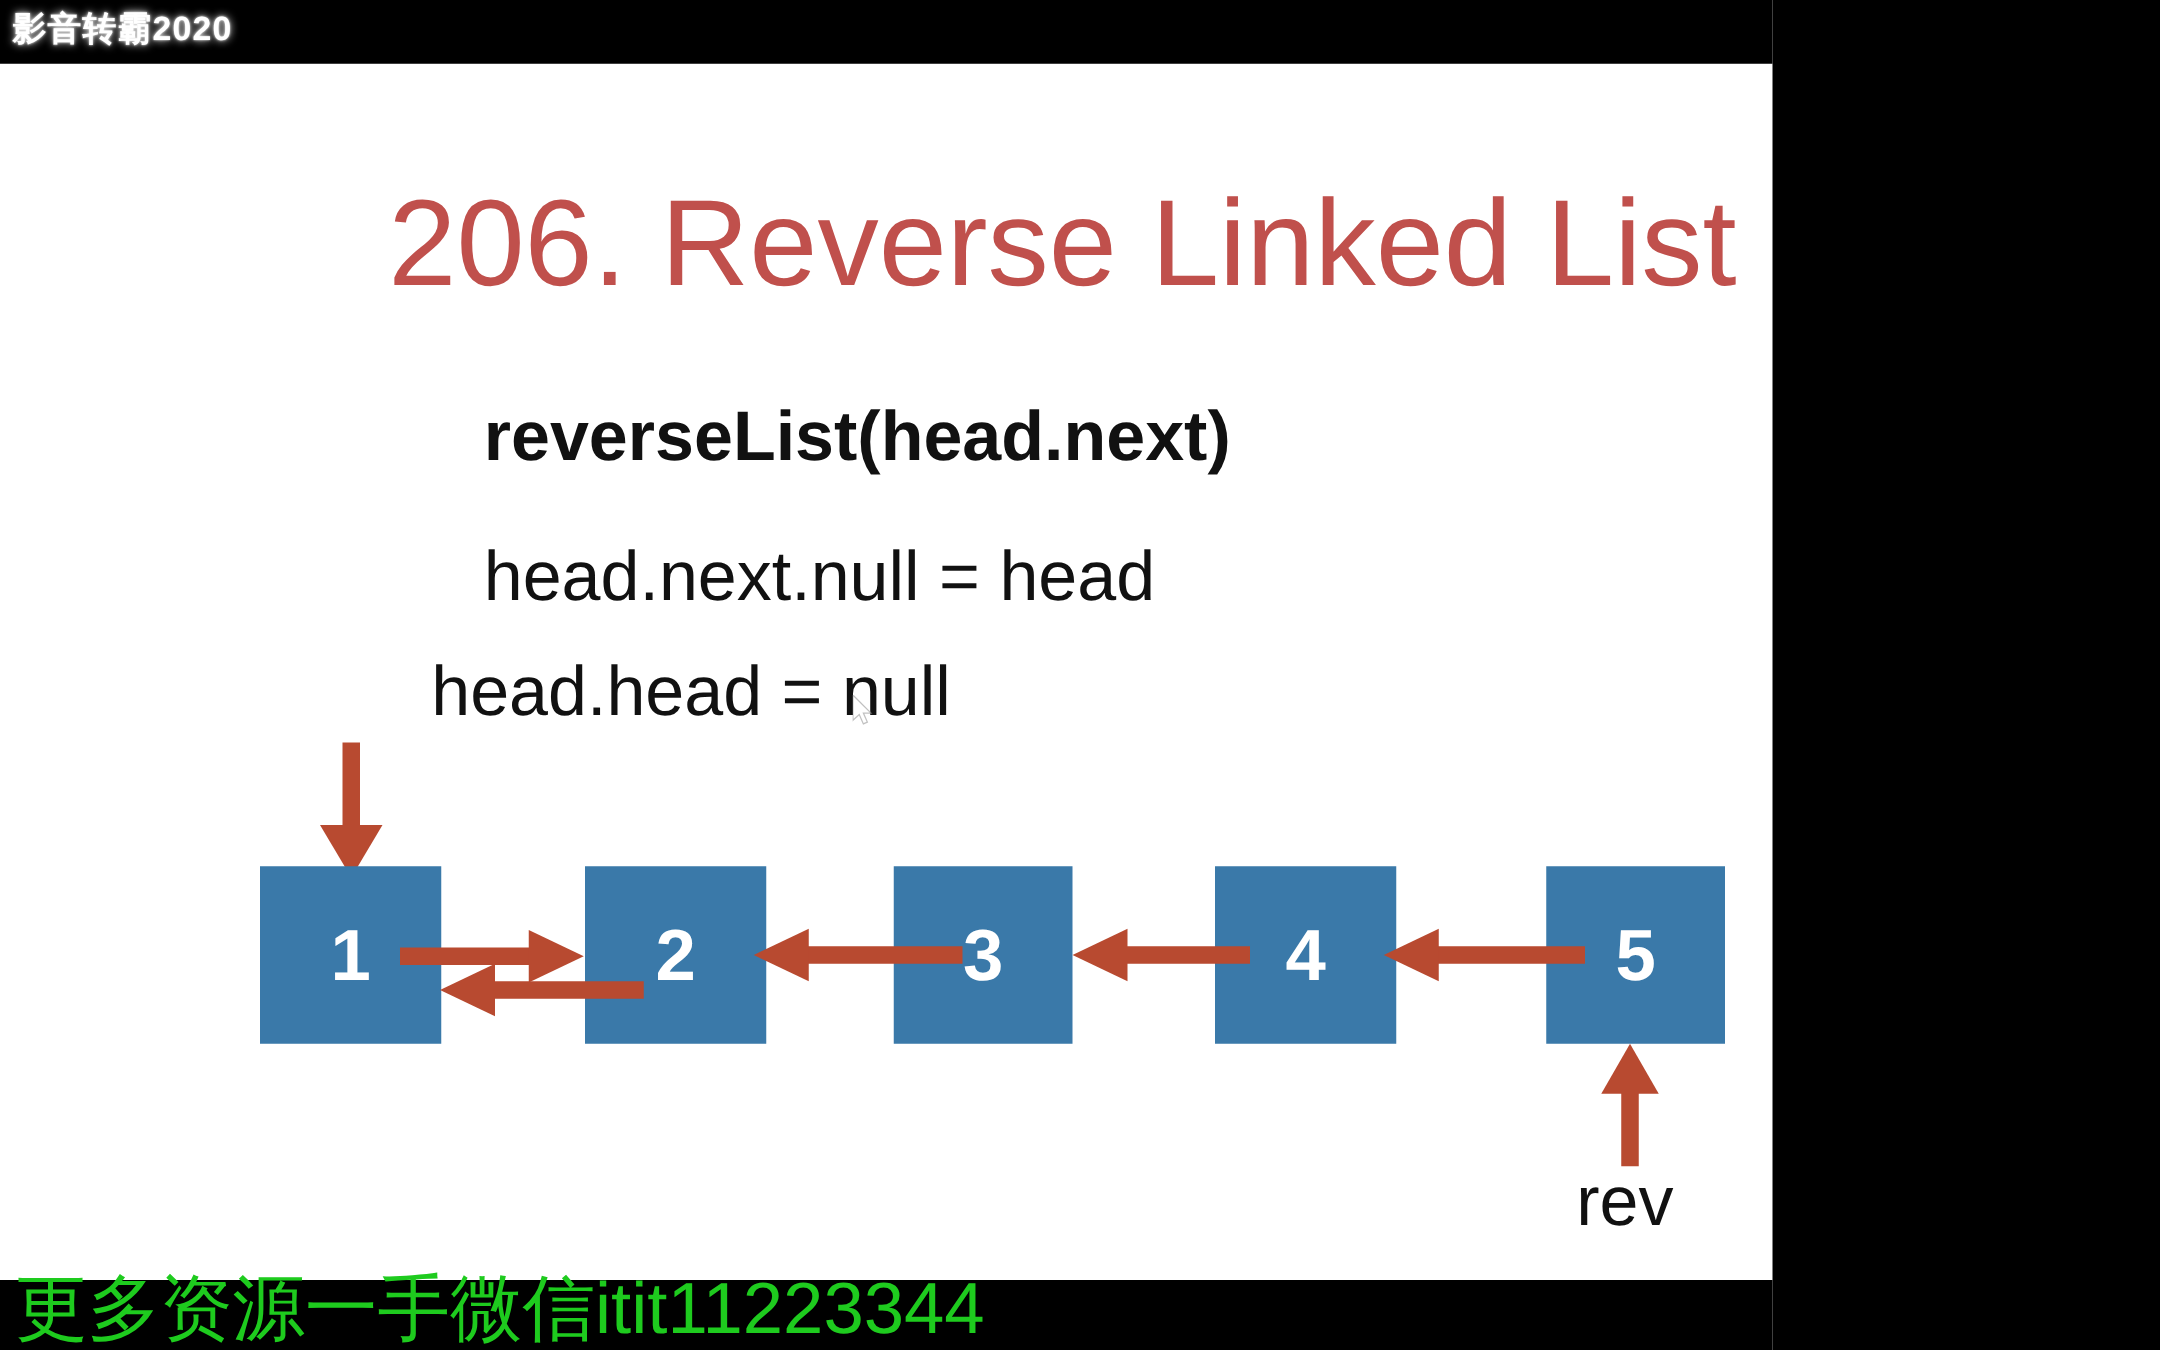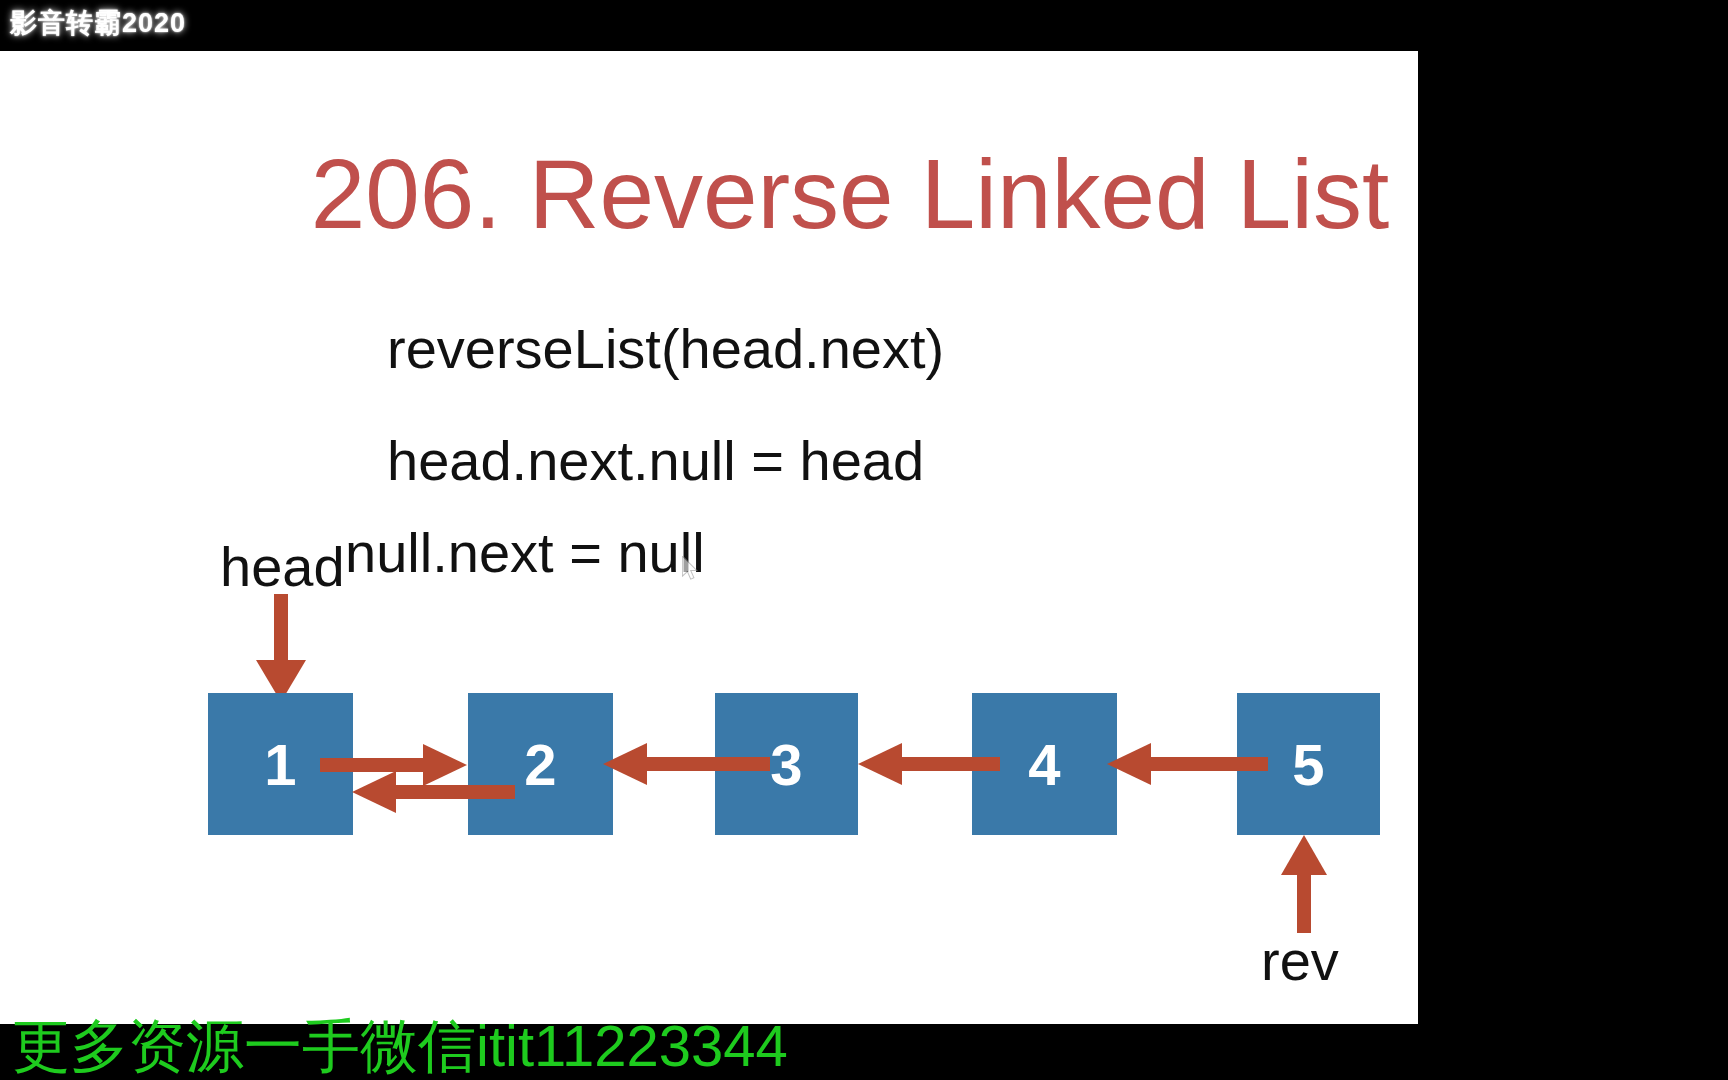--- a/index.html
+++ b/index.html
@@ -17,21 +17,21 @@
     font-size:27px;font-weight:bold;color:#fff;letter-spacing:1px;
     text-shadow:0 0 7px rgba(255,255,255,.95),0 0 2px #fff;
   }
   
   .slide-title{
     position:absolute;left:0;top:118px;width:1700px;text-align:center;
     font-size:98px;font-weight:400;color:var(--title-red,#c0504c);
     letter-spacing:0px;white-space:nowrap;margin-top:20px;
   }
   .code-line{position:absolute;font-size:56px;color:var(--code-black,#111);white-space:nowrap;line-height:1.1;}
-  .code-1{left:387px;top:318px;}
+  .code-1{left:387px;top:318px;font-weight:bold;}
   .code-2{left:387px;top:430px;}
   .code-3{left:345px;top:522px;}
   .pointer-label{position:absolute;font-size:56px;color:var(--code-black,#111);white-space:nowrap;}
   .head-label{left:220px;top:534px;}
   .rev-label{left:1261px;top:928px;}
   
   .node{
     position:absolute;top:693px;height:142px;background:var(--node-blue,#3a79a9);
     display:flex;align-items:center;justify-content:center;
     color:var(--node-text,#fff);font-size:58px;font-weight:bold;
@@ -64,27 +64,26 @@
 <div id="screen">
 
   <div class="top-bar">
     <span class="watermark">影音转霸2020</span>
   </div>
 
   <div class="slide-title">206. Reverse Linked List</div>
 
   <div class="code-line code-1">reverseList(head.next)</div>
   <div class="code-line code-2">head.next.null = head</div>
-  <div class="code-line code-3">null.next = null</div>
+  <div class="code-line code-3">head.head = null</div>
 
   <svg class="cursor-artifact" width="18" height="26" viewBox="0 0 12 18">
     <polygon points="0,0 0,14 3.5,10.8 5.8,16 8,15 5.8,10 10,10" fill="#ffffff" stroke="#999" stroke-width="0.7"></polygon>
   </svg>
 
-  <div class="pointer-label head-label">head</div>
   <div class="shaft-v" style="left:274px;top:594px;height:68px;"></div>
   <div class="ah ah-down" style="left:256px;top:660px;"></div>
 
   <div class="node node-1">
       <span>1</span>
     </div>
   <div class="node node-2">
       <span>2</span>
     </div>
   <div class="node node-3">

